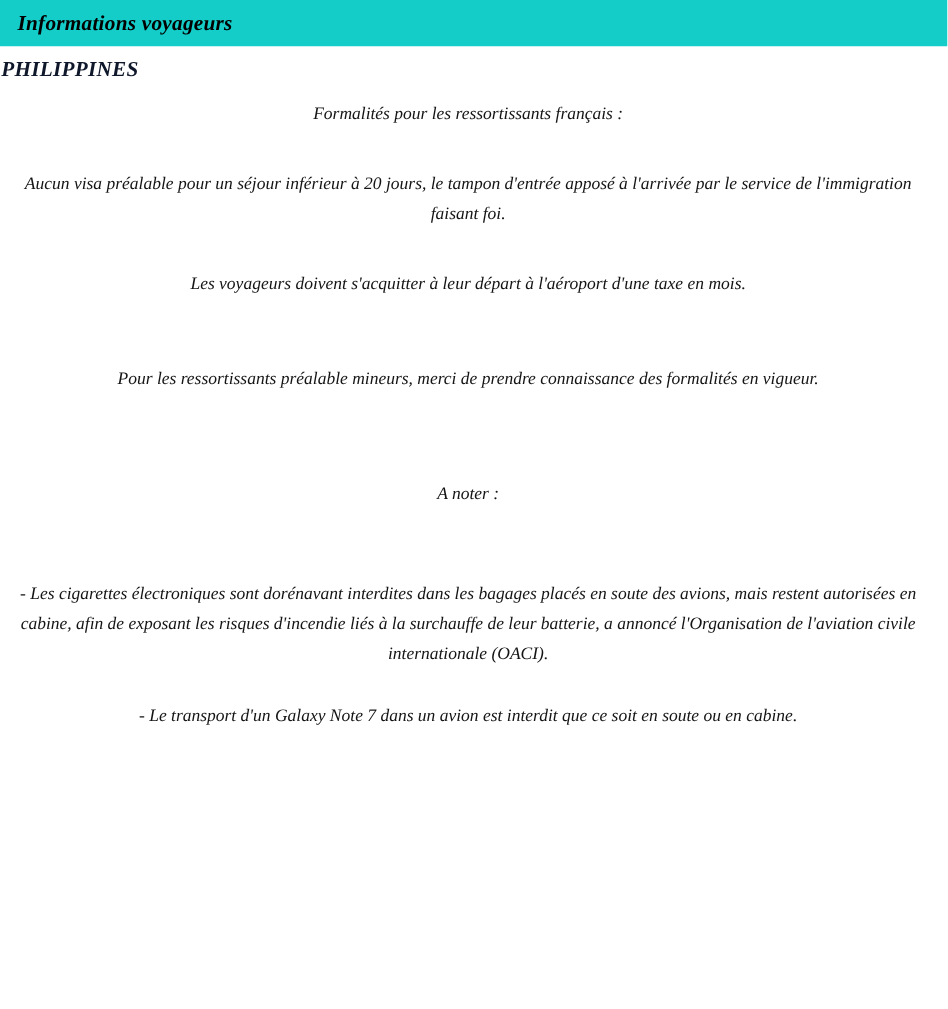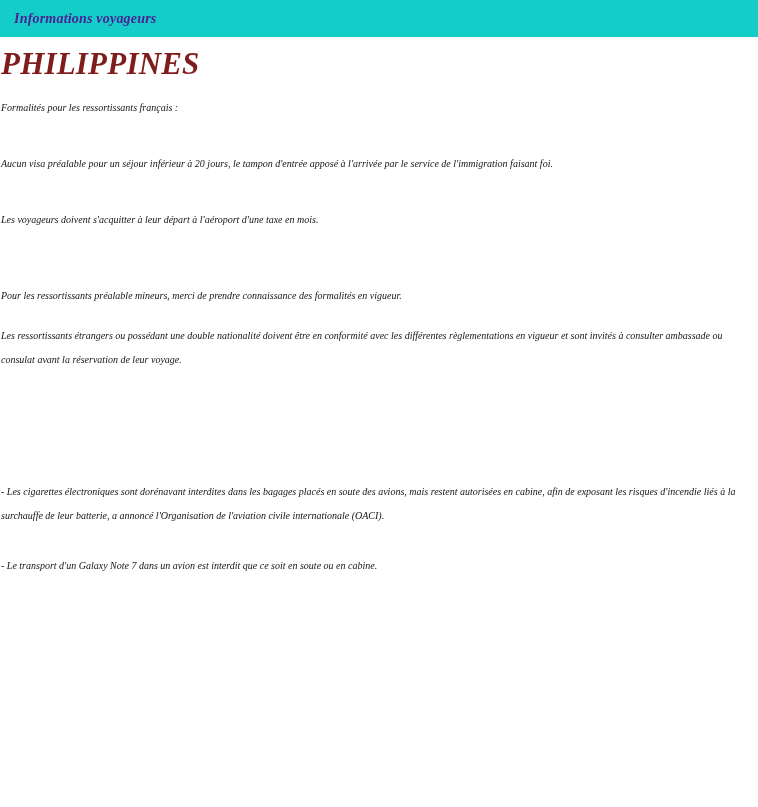--- a/index.html
+++ b/index.html
@@ -20,48 +20,49 @@
     background: #ffffff;
   }
   .header-bar {
     width: 758px;
     height: 37px;
     background: #14cdc8;
     display: flex;
     align-items: center;
   }
   .header-title {
-    color: #4c1d95;
+    color: #000000;
     font-family: "Liberation Serif", serif;
     font-style: italic;
     font-weight: bold;
-    font-size: 14px;
+    font-size: 17px;
     letter-spacing: 0.2px;
     padding-left: 14px;
   }
   .content {
     padding: 0 10px 0 0;
   }
   .country-title {
-    color: #7f1d1d;
+    color: #0f172a;
     font-family: "Liberation Serif", serif;
     font-style: italic;
     font-weight: bold;
-    font-size: 31px;
+    font-size: 17px;
     margin: 9px 0 0 1px;
     letter-spacing: 0.2px;
   }
   .para {
     font-family: "Liberation Serif", serif;
     font-style: italic;
-    font-size: 10px;
+    font-size: 14px;
     line-height: 24px;
     color: #141414;
     margin: 0 0 0 1px;
     max-width: 752px;
+    text-align: center;
   }
   .gap-sm { height: 16px; }
   .gap-md { height: 26px; }
   .gap-lg { height: 52px; }
   .gap-xl { height: 56px; }
   .spacer-first { height: 14px; }
 </style>
 </head>
 <body>
 
@@ -86,23 +87,23 @@
     <div class="gap-sm"></div>
 
     <div class="gap-sm"></div>
 
     <p class="para">Les voyageurs doivent s'acquitter à leur départ à l'aéroport d'une taxe en mois.</p>
     <div class="gap-lg"></div>
 
     <p class="para">Pour les ressortissants préalable mineurs, merci de prendre connaissance des formalités en vigueur.</p>
     <div class="gap-sm"></div>
 
-    <p class="para">Les ressortissants étrangers ou possédant une double nationalité doivent être en conformité avec les différentes règlementations en vigueur et sont invités à consulter ambassade ou consulat avant la réservation de leur voyage.</p>
     <div class="gap-lg"></div>
 
+    <p class="para">A noter :</p>
     <div class="gap-xl"></div>
 
     <p class="para">- Les cigarettes électroniques sont dorénavant interdites dans les bagages placés en soute des avions, mais restent autorisées en cabine, afin de exposant les risques d'incendie liés à la surchauffe de leur batterie, a annoncé l'Organisation de l'aviation civile internationale (OACI).</p>
     <div class="gap-md"></div>
 
     <p class="para">- Le transport d'un Galaxy Note 7 dans un avion est interdit que ce soit en soute ou en cabine.</p>
 
   </div>
 </div>
 

